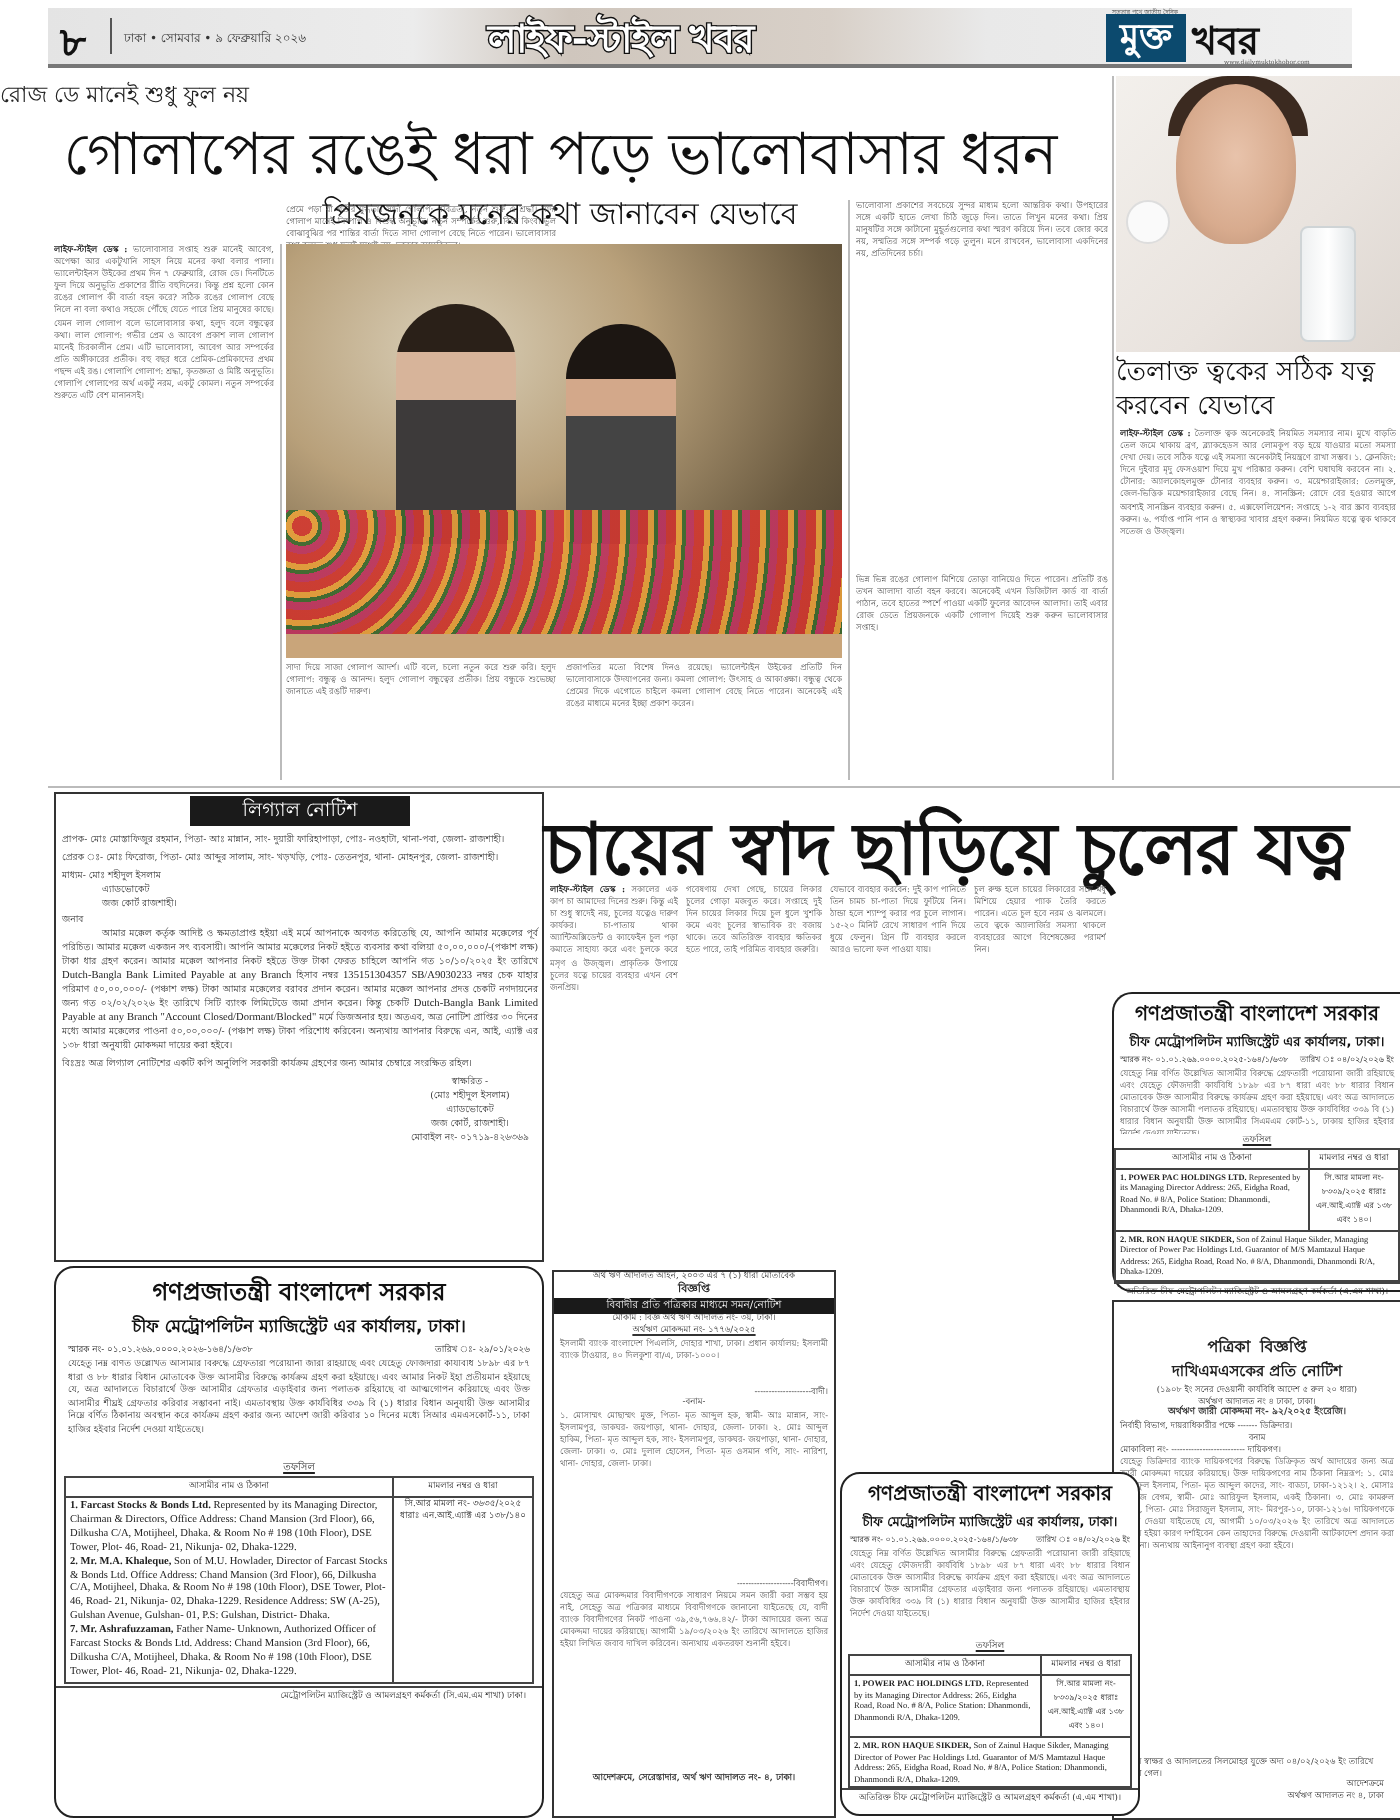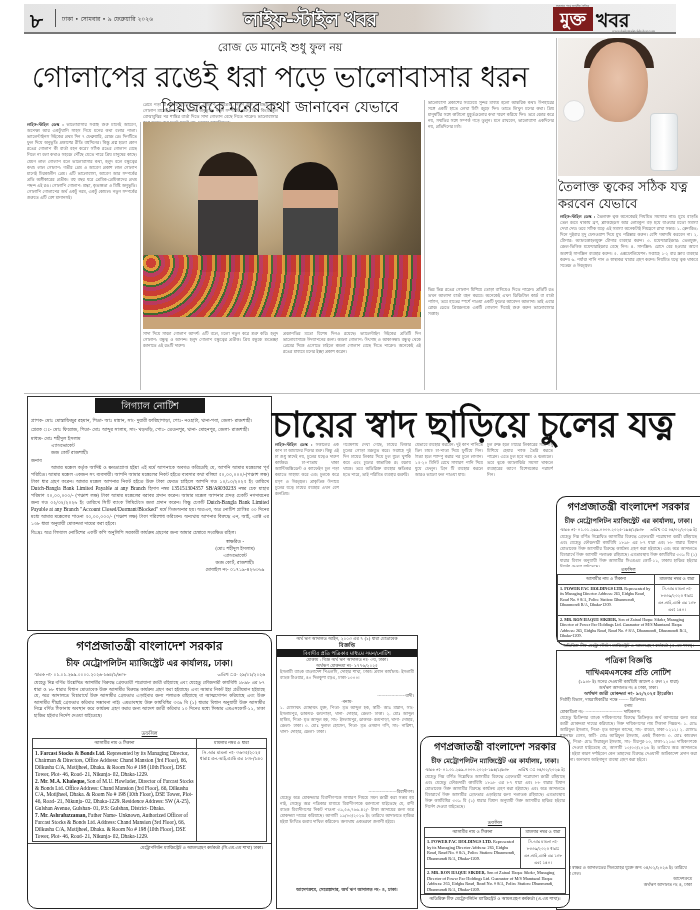--- a/index.html
+++ b/index.html
@@ -7,21 +7,21 @@
 .abs{position:absolute}
 .masthead{left:24px;top:4px;width:652px;height:30px;background:linear-gradient(90deg,#e4e4e4 0%,#ececec 28%,#cfc6bd 40%,#d8d0c8 60%,#e9e9e9 72%,#efefef 100%);border-bottom:2px solid #777}
 .pgnum{left:30px;top:6px;font-size:20px;font-weight:bold;color:#111}
 .pgsep{left:55px;top:9px;width:1px;height:18px;background:#555}
 .dateline{left:62px;top:14px;font-size:6px;color:#333}
 .section-title{left:244px;top:5px;font-size:19px;font-weight:bold;color:#fff;font-family:"DejaVu Sans",sans-serif;-webkit-text-stroke:1.4px #111;paint-order:stroke fill;letter-spacing:-0.5px}
 .logo-red{left:553px;top:7px;width:40px;height:24px;background:#d8262b;color:#fff;font-size:17px;font-weight:bold;text-align:center;line-height:24px;font-family:"DejaVu Sans",sans-serif}
 .logo-black{left:596px;top:6px;font-size:19px;font-weight:bold;color:#111;font-family:"DejaVu Sans",sans-serif}
 .logo-tag{left:556px;top:4px;font-size:3px;color:#444}
 .logo-url{left:612px;top:29px;font-size:3px;color:#555}
-.kicker{left:0;width:560px;top:39px;text-align:center;font-size:11px;color:#222;font-family:"DejaVu Sans",sans-serif}
+.kicker{left:0;width:560px;top:39px;font-size:11px;color:#222;font-family:"DejaVu Sans",sans-serif}
 .headline{left:0;width:560px;top:54px;text-align:center;font-size:29px;color:#111;font-family:"DejaVu Sans",sans-serif;letter-spacing:-0.5px;font-weight:300}
 .subhead{left:140px;width:280px;top:95px;text-align:center;font-size:15px;color:#111;font-family:"DejaVu Sans",sans-serif}
 .col{font-size:4.2px;line-height:6.1px;color:#555;text-align:justify;overflow:hidden}
 .col b{color:#222}
 .photo-main{left:143px;top:122px;width:278px;height:207px;background:radial-gradient(ellipse at 30% 25%,#d9cfb8 0%,#b8a07a 35%,#6a5a40 70%,#3c3326 100%);overflow:hidden}
 .flowers{left:0;bottom:12px;width:100%;height:62px;background:repeating-radial-gradient(circle at 8px 8px,#d3382f 0 5px,#e9a03a 5px 8px,#3c6a2e 8px 10px,#c13560 10px 14px);opacity:0.9}
 .flower-shelf{left:0;bottom:0;width:100%;height:12px;background:#c9a57a}
 .person1{left:55px;top:30px;width:60px;height:120px;background:linear-gradient(#2a2018 0 20%,#d7b49a 20% 40%,#3d3a3a 40%);border-radius:30px 30px 4px 4px}
 .person2{left:140px;top:40px;width:55px;height:110px;background:linear-gradient(#1c1612 0 25%,#d3a88a 25% 42%,#444 42%);border-radius:28px 28px 4px 4px}
 .photo-right{left:558px;top:38px;width:142px;height:138px;background:linear-gradient(135deg,#f3f0ec 0%,#e9e3de 60%,#ddd6d0 100%);overflow:hidden}
@@ -50,21 +50,21 @@
 </style>
 </head>
 <body>
 
 <div class="abs masthead"></div>
 <div class="abs pgnum">৮</div>
 <div class="abs pgsep"></div>
 <div class="abs dateline">ঢাকা • সোমবার • ৯ ফেব্রুয়ারি ২০২৬</div>
 <div class="abs section-title">লাইফ-স্টাইল খবর</div>
 <div class="abs logo-tag">সততার পথে জাতীয় দৈনিক</div>
-<div class="abs logo-red" style="background: #7f1d1d;">মুক্ত</div>
+<div class="abs logo-red" style="background: #0c4a6e;">মুক্ত</div>
 <div class="abs logo-black">খবর</div>
 <div class="abs logo-url">www.dailymuktokhobor.com</div>
 
 <div class="abs kicker">রোজ ডে মানেই শুধু ফুল নয়</div>
 <div class="abs headline">গোলাপের রঙেই ধরা পড়ে ভালোবাসার ধরন</div>
 <div class="abs subhead">প্রিয়জনকে মনের কথা জানাবেন যেভাবে</div>
 
 <div class="abs col" style="left:27px;top:122px;width:110px;height:268px">
   <b>লাইফ-স্টাইল ডেস্ক :</b>
   <span>ভালোবাসার সপ্তাহ শুরু মানেই আবেগ, অপেক্ষা আর একটুখানি সাহস নিয়ে মনের কথা বলার পালা। ভ্যালেন্টাইনস উইকের প্রথম দিন ৭ ফেব্রুয়ারি, রোজ ডে। দিনটিতে ফুল দিয়ে অনুভূতি প্রকাশের রীতি বহুদিনের। কিন্তু প্রশ্ন হলো কোন রঙের গোলাপ কী বার্তা বহন করে? সঠিক রঙের গোলাপ বেছে নিলে না বলা কথাও সহজে পৌঁছে যেতে পারে প্রিয় মানুষের কাছে। যেমন লাল গোলাপ বলে ভালোবাসার কথা, হলুদ বলে বন্ধুত্বের কথা। লাল গোলাপ: গভীর প্রেম ও আবেগ প্রকাশ লাল গোলাপ মানেই চিরকালীন প্রেম। এটি ভালোবাসা, আবেগ আর সম্পর্কের প্রতি অঙ্গীকারের প্রতীক। বহু বছর ধরে প্রেমিক-প্রেমিকাদের প্রথম পছন্দ এই রঙ। গোলাপি গোলাপ: শ্রদ্ধা, কৃতজ্ঞতা ও মিষ্টি অনুভূতি। গোলাপি গোলাপের অর্থ একটু নরম, একটু কোমল। নতুন সম্পর্কের শুরুতে এটি বেশ মানানসই।</span>
@@ -177,21 +177,21 @@
     </tr>
     <tr>
       <td colspan="2" class="en" style="font-size:4.2px;line-height:5.4px"><b>2. MR. RON HAQUE SIKDER,</b> <span>Son of Zainul Haque Sikder, Managing Director of Power Pac Holdings Ltd. Guarantor of M/S Mamtazul Haque Address: 265, Eidgha Road, Road No. # 8/A, Dhanmondi, Dhanmondi R/A, Dhaka-1209.</span></td>
     </tr>
   </tbody>
     </table>
   <div class="footer-strip">অতিরিক্ত চীফ মেট্রোপলিটন ম্যাজিস্ট্রেট ও আমলগ্রহণ কর্মকর্তা (এ.এম শাখা)।</div>
 </div>
 
 <div class="abs notice-box" style="left:556px;top:650px;width:144px;height:260px;border-right:none">
-  <div style="text-align:center;font-size:8px;font-weight:bold;font-family:Liberation Sans, sans-serif;margin-top:3px">পত্রিকা বিজ্ঞপ্তি</div>
+  <div style="text-align:center;font-size:8px;font-weight:bold;font-family:Liberation Mono, monospace;margin-top:16px">পত্রিকা বিজ্ঞপ্তি</div>
   <div style="text-align:center;font-size:7.5px;font-weight:bold;font-family:'DejaVu Sans',sans-serif">দাখিএমএসকের প্রতি নোটিশ</div>
   <div class="legal-line" style="font-size:4.2px;text-align:center;line-height:6px">(১৯০৮ ইং সনের দেওয়ানী কার্যবিধি আদেশ ৫ রুল ২০ ধারা)</div>
   <div class="legal-line" style="font-size:4.2px;text-align:center;line-height:6px">অর্থঋণ আদালত নং ৪ ঢাকা, ঢাকা।</div>
   <div class="legal-line" style="font-size:4.6px;text-align:center;line-height:6px;font-weight:bold">অর্থঋণ জারী মোকদ্দমা নং- ৯২/২০২৫ ইংরেজি।</div>
   <div class="legal-line" style="font-size:4.2px;line-height:6px;padding:0 3px">নির্বাহী বিভাগ, দায়রাধিকারীর পক্ষে ------- ডিক্রিদার।</div>
   <div class="legal-line" style="font-size:4.2px;text-align:center;line-height:6px">বনাম</div>
   <div class="legal-line" style="font-size:4.2px;line-height:6px;padding:0 3px">মোকাবিলা নং- -------------------------- দায়িকগণ।</div>
   <div class="col" style="padding:0 3px;height:150px;font-size:4.2px;line-height:6px">যেহেতু ডিক্রিদার ব্যাংক দায়িকগণের বিরুদ্ধে ডিক্রিকৃত অর্থ আদায়ের জন্য অত্র জারী মোকদ্দমা দায়ের করিয়াছে। উক্ত দায়িকগণের নাম ঠিকানা নিম্নরূপ: ১. মোঃ আরিফুল ইসলাম, পিতা- মৃত আব্দুল কাদের, সাং- বাড্ডা, ঢাকা-১২১২। ২. মোসাঃ শাহনাজ বেগম, স্বামী- মোঃ আরিফুল ইসলাম, একই ঠিকানা। ৩. মোঃ কামরুল হাসান, পিতা- মোঃ সিরাজুল ইসলাম, সাং- মিরপুর-১০, ঢাকা-১২১৬। দায়িকগণকে নির্দেশ দেওয়া যাইতেছে যে, আগামী ১০/০৩/২০২৬ ইং তারিখে অত্র আদালতে হাজির হইয়া কারণ দর্শাইবেন কেন তাহাদের বিরুদ্ধে দেওয়ানী আটকাদেশ প্রদান করা হইবে না। অন্যথায় আইনানুগ ব্যবস্থা গ্রহণ করা হইবে।</div>
   <div class="legal-line" style="font-size:4.2px;line-height:5.5px;padding:0 3px">আমার স্বাক্ষর ও আদালতের সিলমোহর যুক্তে অদ্য ০৪/০২/২০২৬ ইং তারিখে দেওয়া গেল।</div>
   <div class="legal-line" style="font-size:4.2px;text-align:right;padding-right:8px;line-height:6px">আদেশক্রমে</div>

